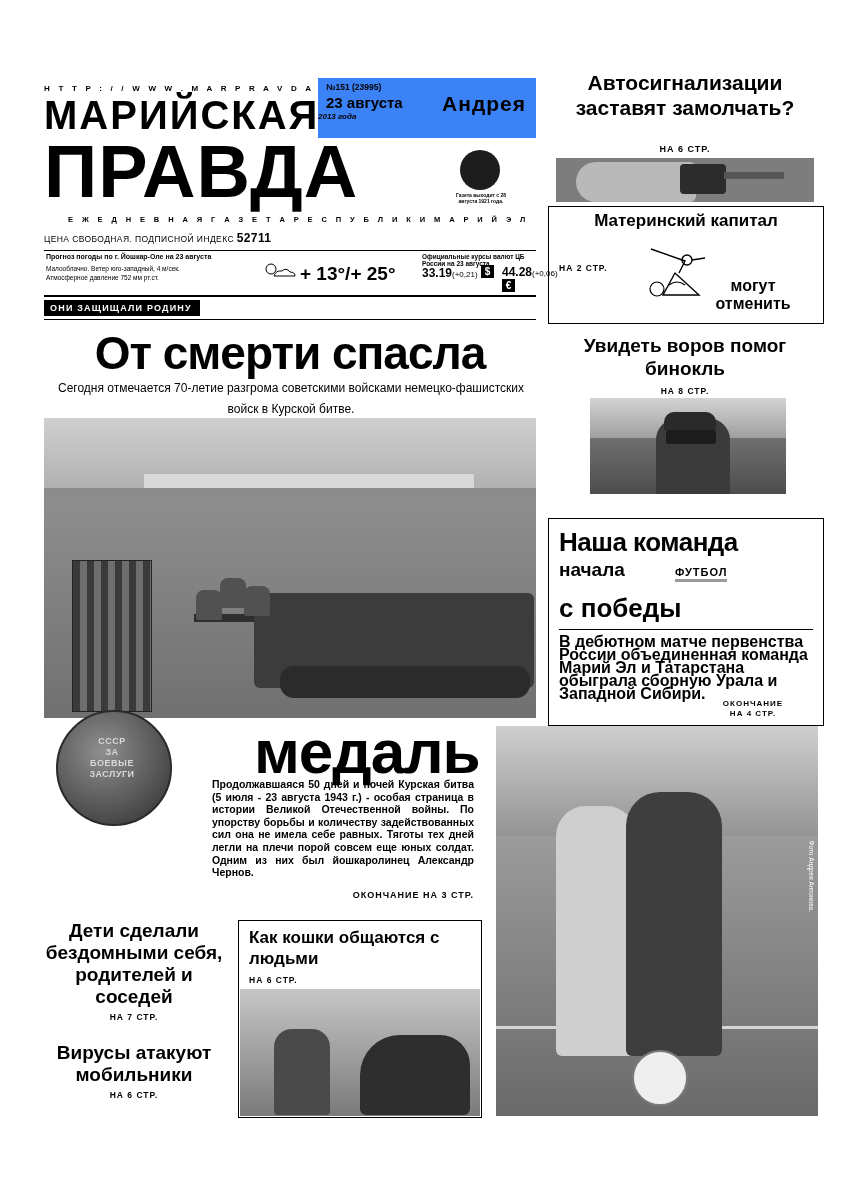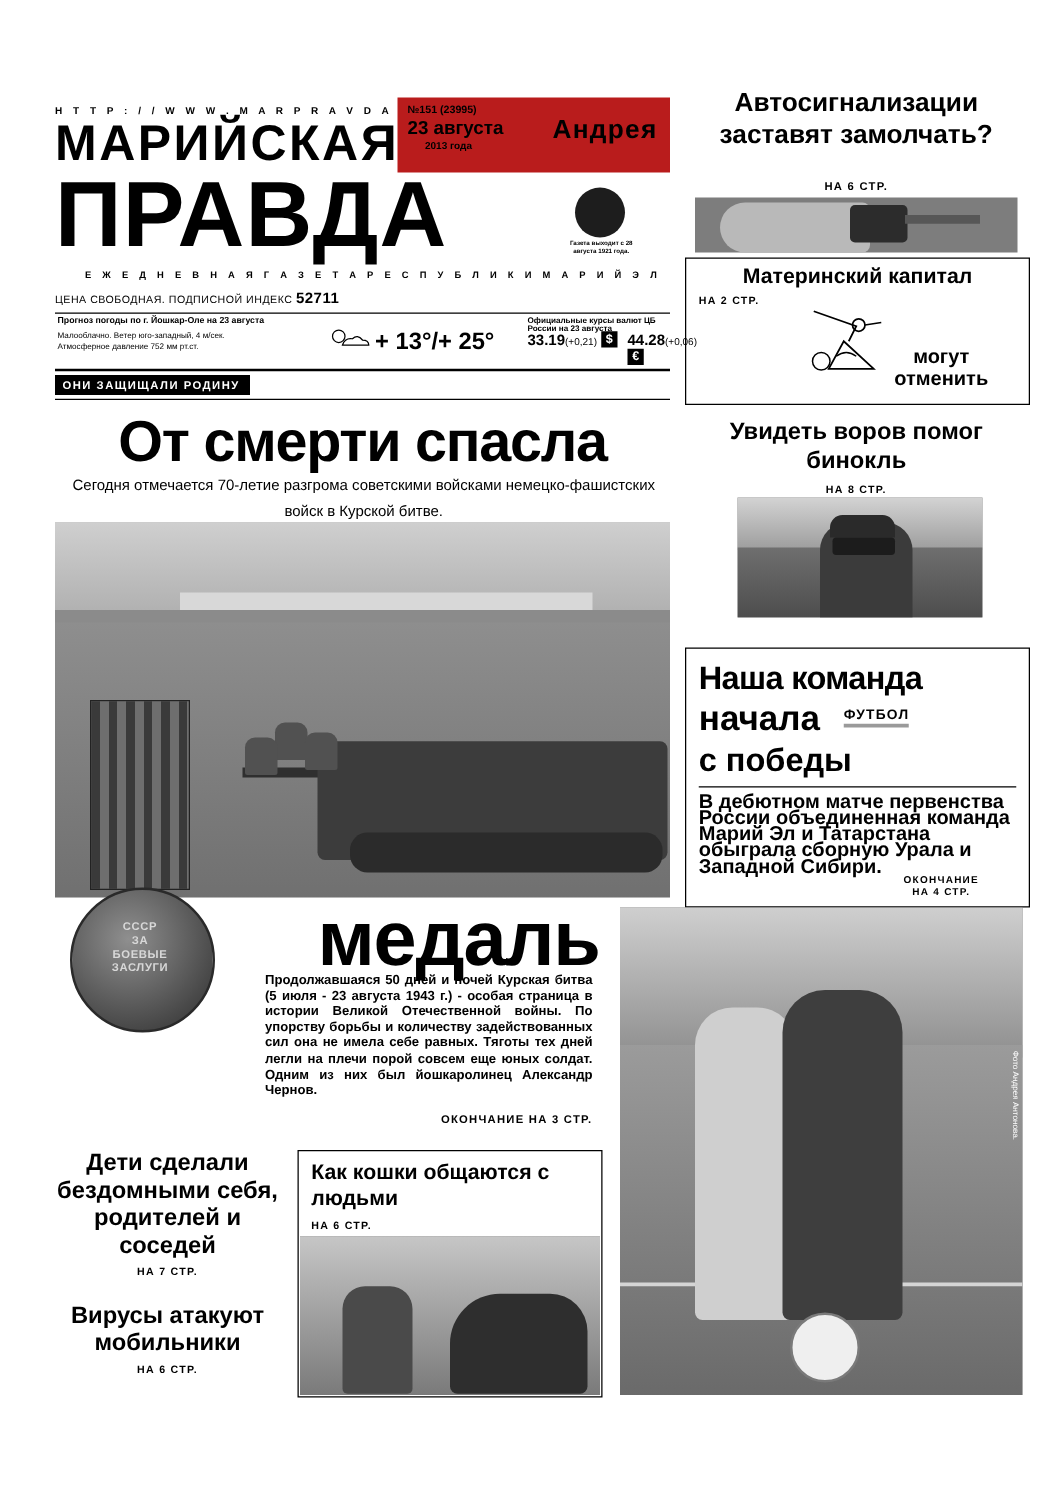--- a/index.html
+++ b/index.html
@@ -14,24 +14,24 @@
   
   #masthead{left:44px;top:78px;width:492px;height:172px;}
   #url-strip{font-size:8px;letter-spacing:3.2px;font-weight:bold;padding-top:6px;}
   #title-main{font-size:40px;font-weight:bold;letter-spacing:2px;line-height:40px;margin-top:2px;}
   #title-big{font-size:74px;font-weight:bold;letter-spacing:1px;line-height:66px;margin-top:4px;}
   #subtitle{font-size:7.5px;letter-spacing:3.4px;font-weight:bold;margin-top:10px;padding-left:24px;}
   #price-line{font-size:8.5px;letter-spacing:.4px;margin-top:7px;}
   #price-line b{font-size:12px;}
 
   
-  #issue-block{left:318px;top:78px;width:218px;height:60px;background:#b91c1c;}
+  #issue-block{left:318px;top:78px;width:218px;height:60px;background:#3b82f6;}
   #issue-no{position:absolute;left:8px;top:4px;font-size:8.5px;font-weight:bold;}
   #issue-date{position:absolute;left:8px;top:16px;font-size:15px;font-weight:bold;}
-  #issue-year{position:absolute;left:22px;top:34px;font-size:8px;font-weight:bold;}
+  #issue-year{position:absolute;left:0;top:34px;font-size:8px;font-weight:bold;font-style:italic;}
   #issue-day{position:absolute;right:10px;top:14px;font-size:21px;font-weight:bold;letter-spacing:1px;}
 
   
   #emblem{left:460px;top:150px;width:40px;height:40px;border-radius:50%;background:#1d1d1d;}
   #emblem-note{left:450px;top:192px;width:62px;font-size:5px;line-height:6px;text-align:center;font-weight:bold;}
 
   
   #weatherbar{left:44px;top:250px;width:492px;height:44px;border-top:1px solid #000;border-bottom:2px solid #000;}
   #w-fore-title{left:2px;top:2px;font-size:7px;font-weight:bold;}
   #w-line1{left:2px;top:14px;font-size:6.5px;}
@@ -78,38 +78,38 @@
   #car-head{left:556px;top:70px;width:258px;font-size:21px;font-weight:bold;text-align:center;line-height:25px;}
   #car-ref{left:556px;top:144px;width:258px;text-align:center;font-size:9px;font-weight:bold;letter-spacing:1px;}
   #car-photo{left:556px;top:158px;width:258px;height:44px;background:#7d7d7d;overflow:hidden;}
   .cp-hand{position:absolute;left:20px;top:4px;width:120px;height:40px;background:#b9b9b9;border-radius:20px 6px 6px 20px;}
   .cp-fob{position:absolute;left:124px;top:6px;width:46px;height:30px;background:#2c2c2c;border-radius:4px;}
   .cp-key{position:absolute;left:168px;top:14px;width:60px;height:7px;background:#575757;}
 
   
   #matcap{left:548px;top:206px;width:274px;height:116px;}
   #matcap-head{position:absolute;left:0;top:4px;width:274px;text-align:center;font-size:17px;font-weight:bold;}
-  #matcap-ref{position:absolute;left:10px;top:28px;font-size:8.5px;font-weight:bold;letter-spacing:1px;}
+  #matcap-ref{position:absolute;left:10px;top:56px;font-size:8.5px;font-weight:bold;letter-spacing:1px;}
   #matcap-kicker{position:absolute;right:10px;top:70px;width:120px;text-align:center;font-size:16px;font-weight:bold;line-height:18px;}
   #stork{position:absolute;left:96px;top:32px;width:120px;height:58px;}
 
   
   #bino-head{left:556px;top:334px;width:258px;font-size:19px;font-weight:bold;text-align:center;line-height:23px;}
   #bino-ref{left:556px;top:386px;width:258px;text-align:center;font-size:8.5px;font-weight:bold;letter-spacing:1px;}
   #bino-photo{left:590px;top:398px;width:196px;height:96px;background:#8a8a8a;overflow:hidden;}
   .bp-sky{position:absolute;left:0;top:0;width:196px;height:42px;background:linear-gradient(180deg,#d3d3d3,#9d9d9d);}
   .bp-gnd{position:absolute;left:0;top:40px;width:196px;height:56px;background:linear-gradient(180deg,#6f6f6f,#4d4d4d);}
   .bp-man{position:absolute;left:66px;top:20px;width:74px;height:76px;background:#3b3b3b;border-radius:22px 22px 0 0;}
   .bp-cap{position:absolute;left:74px;top:14px;width:52px;height:18px;background:#2a2a2a;border-radius:10px 10px 0 0;}
   .bp-bino{position:absolute;left:76px;top:32px;width:50px;height:14px;background:#1c1c1c;border-radius:3px;}
 
   
   #football{left:548px;top:518px;width:274px;height:206px;}
   #fb-h1{position:absolute;left:10px;top:8px;font-size:26px;font-weight:bold;letter-spacing:-.5px;}
-  #fb-h2{position:absolute;left:10px;top:40px;font-size:28px;font-weight:bold;}
+  #fb-h2{position:absolute;left:10px;top:40px;font-size:19px;font-weight:bold;}
   #fb-tag{position:absolute;left:126px;top:47px;font-size:11px;font-weight:bold;letter-spacing:1px;border-bottom:3px solid #9a9a9a;padding-bottom:1px;}
   #fb-h3{position:absolute;left:10px;top:74px;font-size:26px;font-weight:bold;}
   #fb-rule{position:absolute;left:10px;top:110px;width:254px;height:1px;background:#000;}
   #fb-body{position:absolute;left:10px;top:116px;width:254px;font-size:16px;font-weight:bold;line-height:13px;}
   #fb-cont{position:absolute;right:10px;bottom:6px;width:120px;text-align:center;font-size:8px;font-weight:bold;letter-spacing:1px;line-height:10px;}
 
   
   #soccer{left:496px;top:726px;width:322px;height:390px;background:#7f7f7f;overflow:hidden;}
   .sc-stand{position:absolute;left:0;top:0;width:322px;height:120px;background:linear-gradient(180deg,#cfcfcf,#8e8e8e);}
   .sc-field{position:absolute;left:0;top:110px;width:322px;height:280px;background:linear-gradient(180deg,#9b9b9b,#6a6a6a);}

